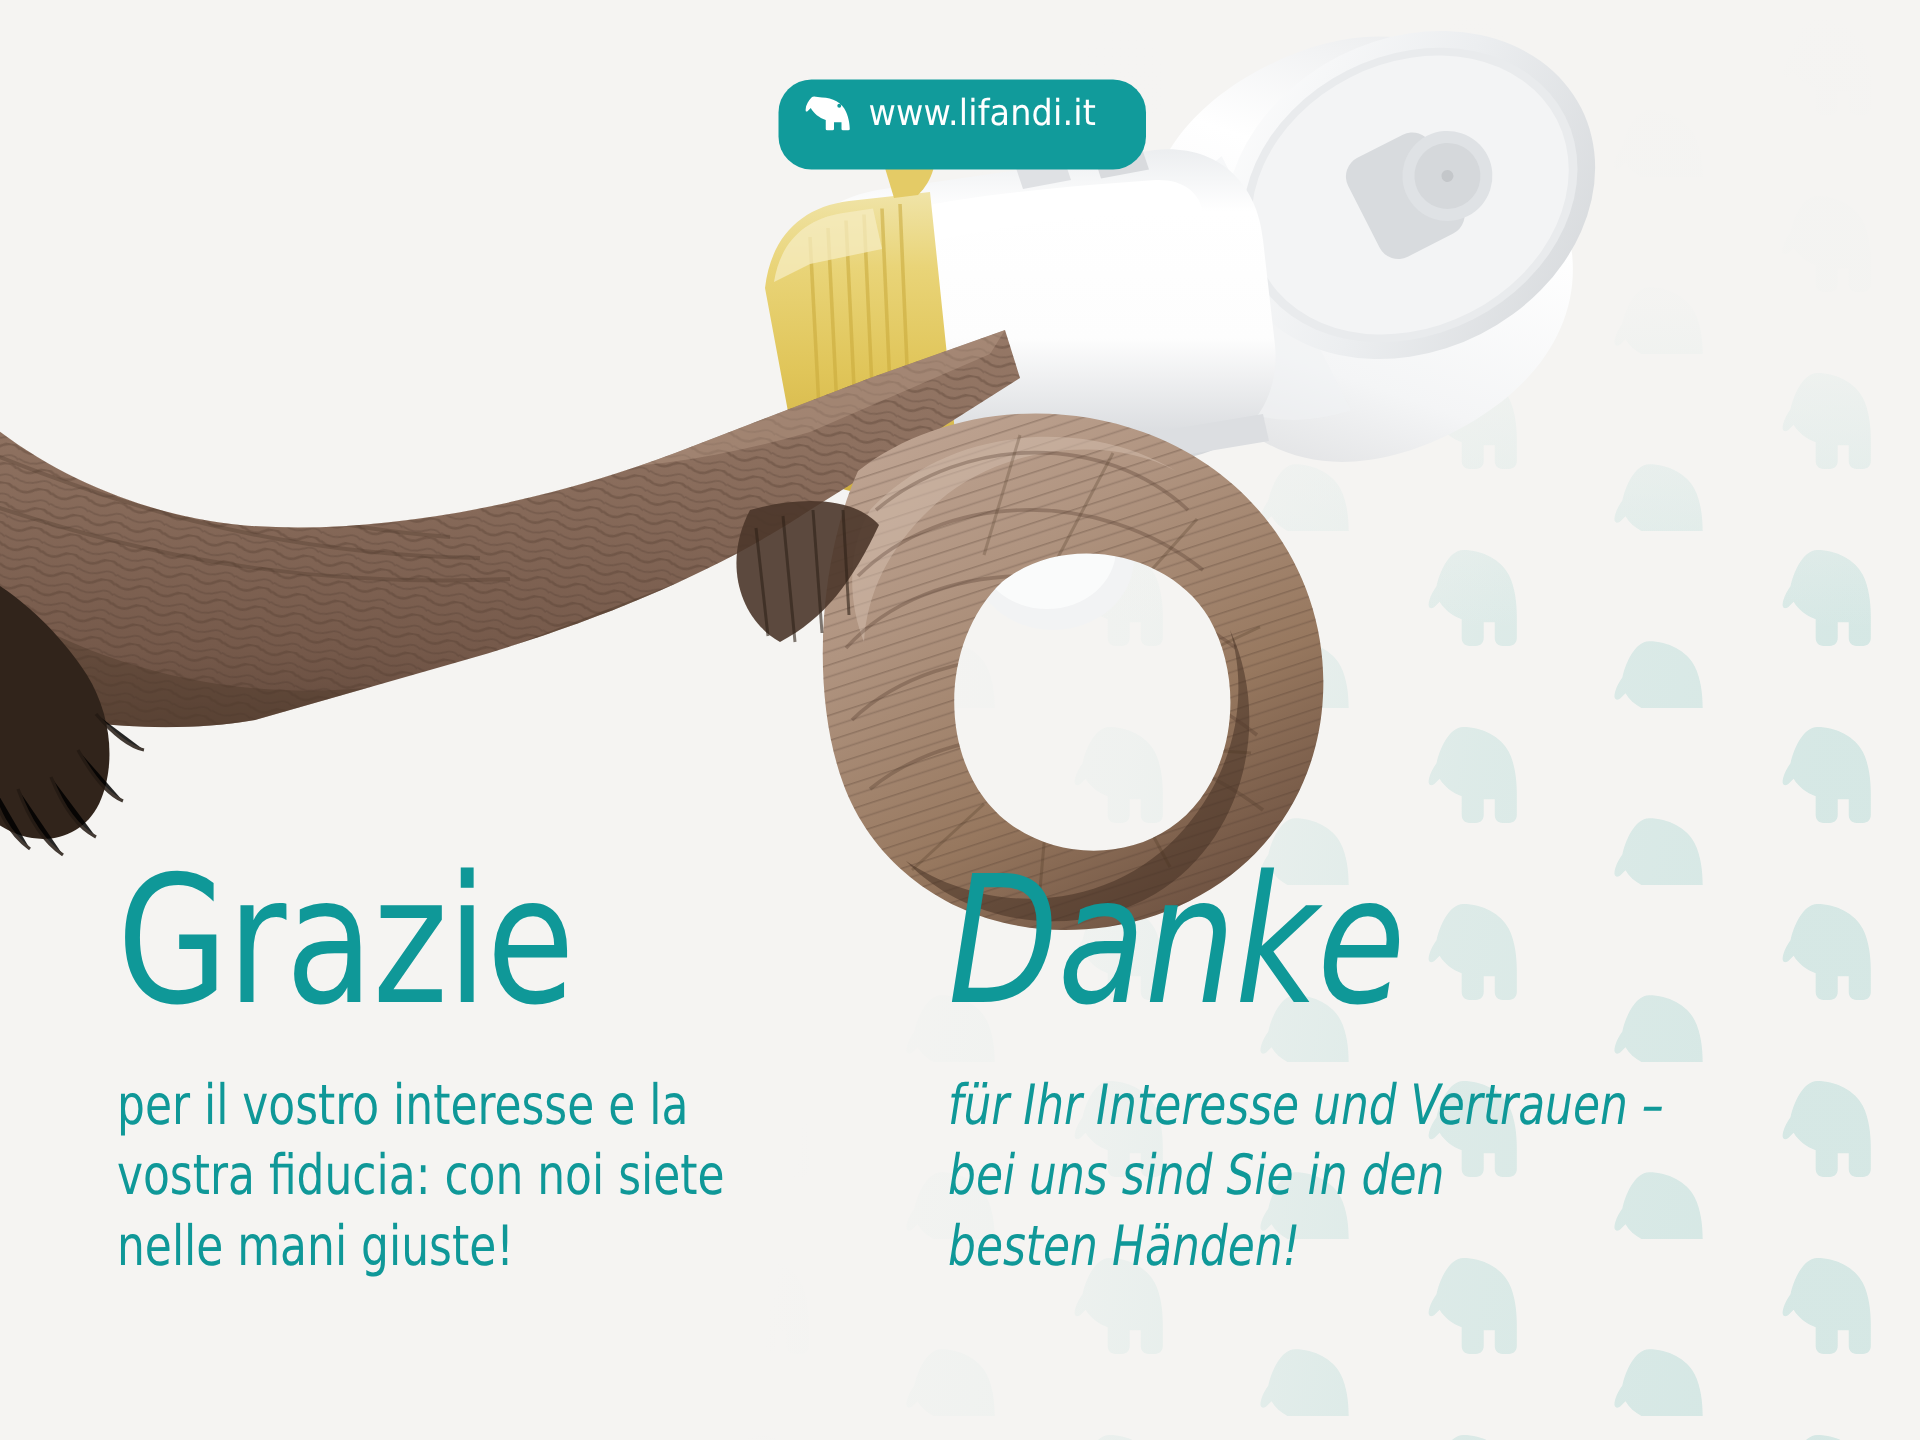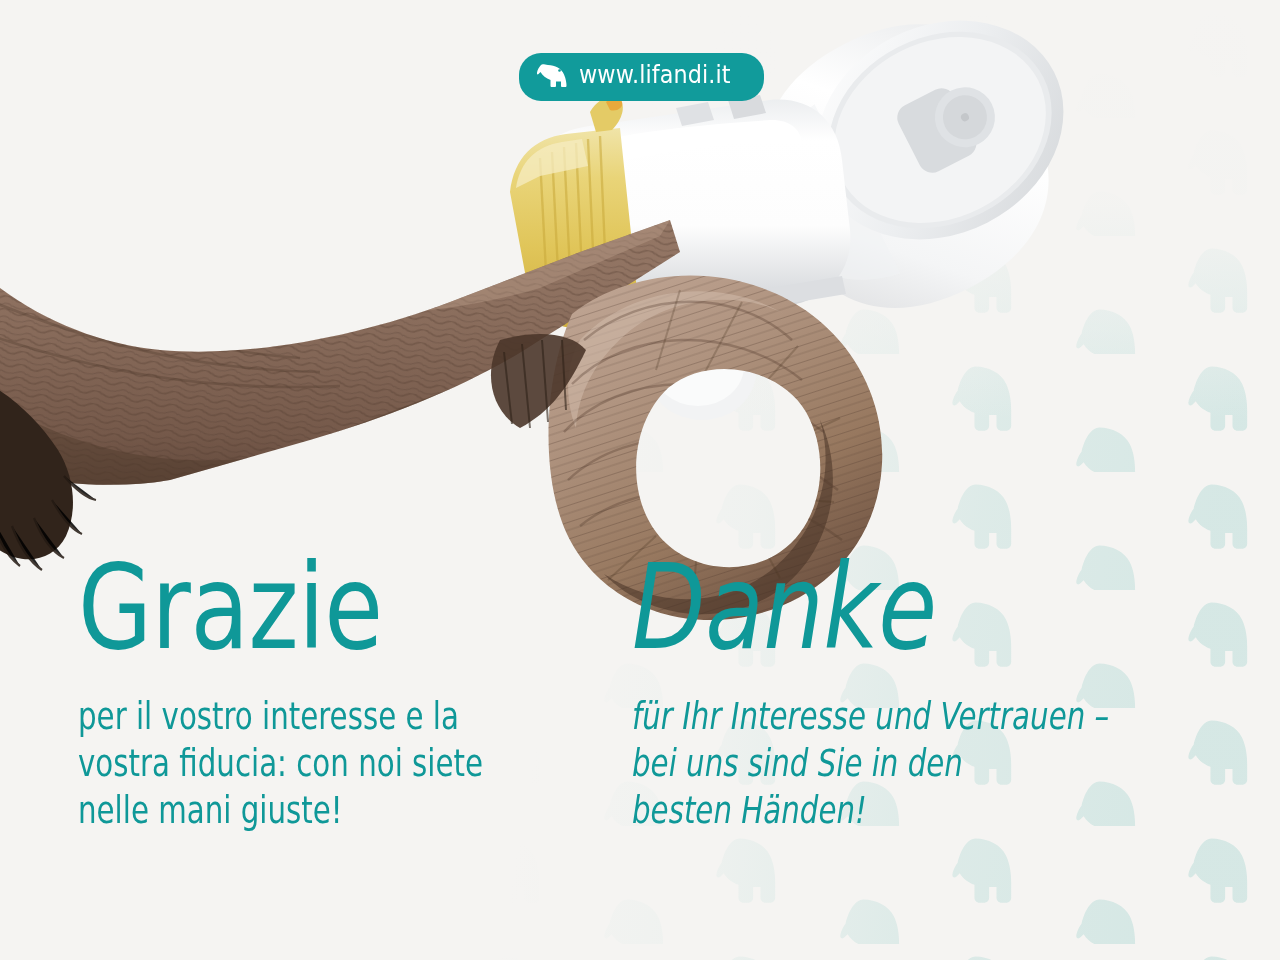--- a/index.html
+++ b/index.html
@@ -88,21 +88,21 @@
 
   
   .url-badge {
     position: absolute;
     left: 519px;
     top: 53px;
     height: 44px;
     display: flex;
     align-items: center;
     gap: 12px;
-    padding: 0 22px 4px 18px;
+    padding: 0 22px 16px 18px;
     background: #119b9b;
     border-radius: 22px;
     z-index: 5;
   }
   .url-badge .badge-elephant {
     width: 30px;
     height: 24px;
     display: block;
     flex: 0 0 auto;
   }
@@ -115,21 +115,21 @@
     white-space: nowrap;
     line-height: 1;
     transform: scaleX(0.93);
     transform-origin: left center;
   }
 
   
   .columns {
     position: absolute;
     left: 0;
-    top: 548px;
+    top: 568px;
     width: 1280px;
     z-index: 6;
     display: flex;
   }
   .col {
     box-sizing: border-box;
   }
   .col-it { width: 560px; padding-left: 78px; }
   .col-de { width: 700px; padding-left: 72px; font-style: italic; }
 

